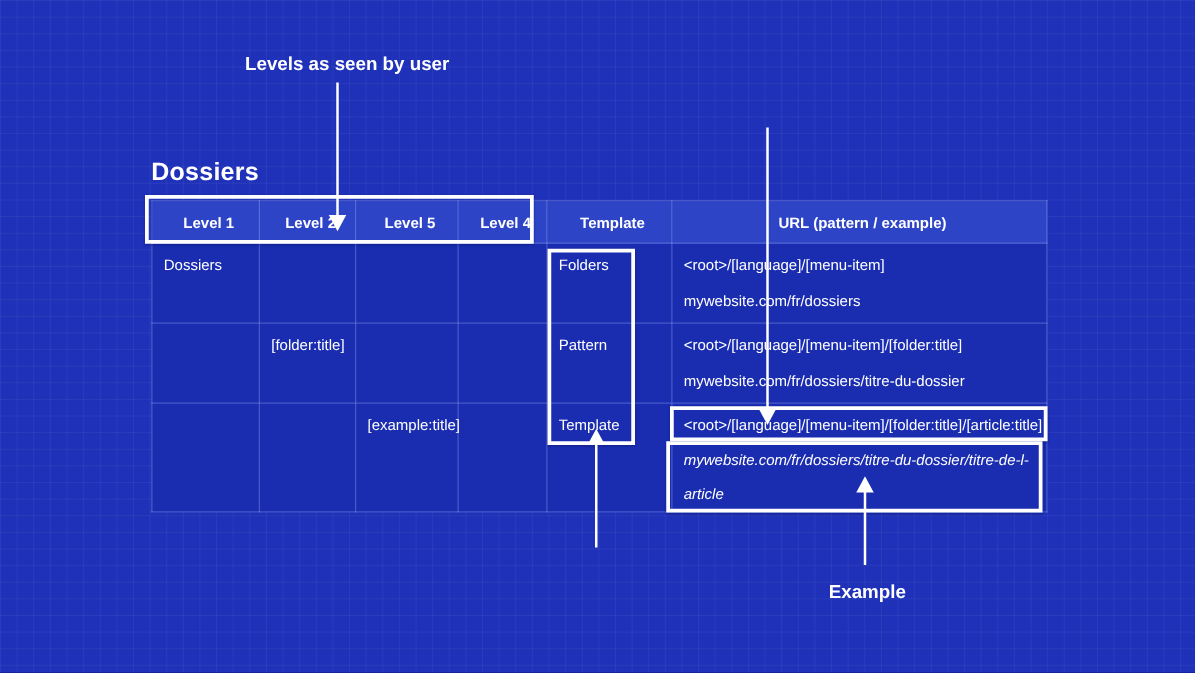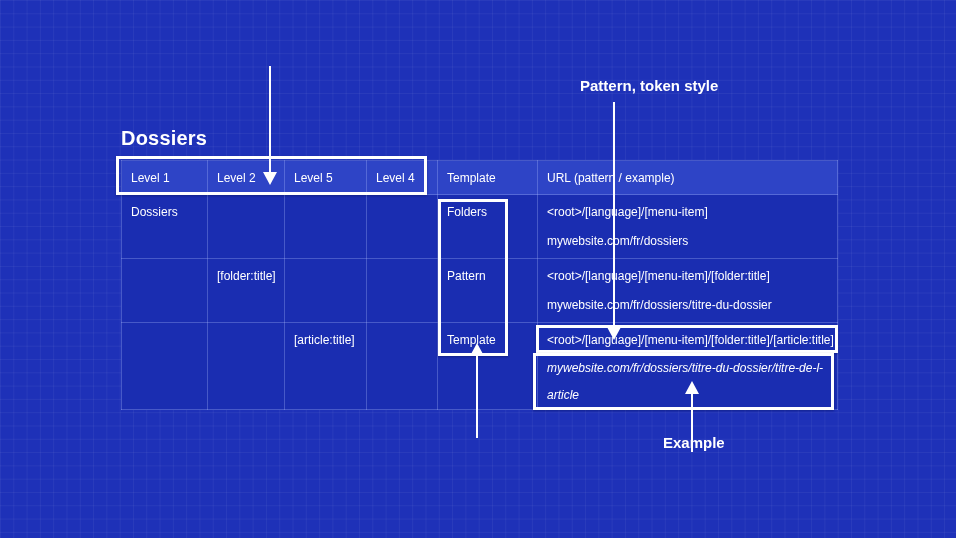--- a/index.html
+++ b/index.html
@@ -18,22 +18,22 @@
     position:absolute;left:121px;top:160px;width:716px;
     border-collapse:collapse;table-layout:fixed;
     background:#1a2db1;font-size:12px;color:#fff;
   }
   table.doc th, table.doc td{
     border:1px solid rgba(175,193,255,0.30);
     padding:0 4px 0 9px;text-align:left;vertical-align:top;
     overflow:visible;
   }
   table.doc thead th{
-    height:33px;vertical-align:middle;font-weight:normal;
-    background:#2e44c6;padding-top:0;
+    height:33px;vertical-align:middle;font-weight:bold;
+    background:#2e44c6;padding-top:0;text-align:center;
   }
   table.doc tbody td{padding-top:10px;line-height:14px;}
   tr.row-a td, tr.row-b td{height:53px;}
   tr.row-c td{height:73px;}
   .url-pattern{white-space:nowrap;margin-bottom:15px;}
   .url-example{white-space:nowrap;}
   .url-example.wrapped{white-space:normal;width:288px;line-height:27px;margin-top:-7px;font-style:italic;}
   
   .callout{position:absolute;border:3px solid #ffffff;box-sizing:border-box;
            box-shadow:0 1px 2px rgba(0,10,60,0.35);pointer-events:none;z-index:4;}
@@ -53,21 +53,21 @@
   #arrow-pattern-head{left:607px;top:327px;}
   #arrow-crossref-line{left:476px;top:355px;height:83px;}
   #arrow-crossref-head{left:470px;top:343px;}
   #arrow-example-line{left:691px;top:393px;height:59px;}
   #arrow-example-head{left:685px;top:381px;}
   
   .annotation{position:absolute;font-size:15px;font-weight:bold;line-height:19px;z-index:6;}
   #label-levels{left:196px;top:42px;}
   #label-pattern{left:580px;top:76px;}
   #label-crossref{left:418px;top:447px;width:126px;}
-  #label-example{left:663px;top:433px;}
+  #label-example{left:663px;top:464px;}
 </style>
 </head>
 <body>
 
 <div class="canvas">
 
   <div class="page-title">Dossiers</div>
 
   <table class="doc">
     <colgroup>
@@ -107,21 +107,21 @@
         <td></td>
         <td>Pattern</td>
         <td>
           <div class="url-pattern">&lt;root&gt;/[language]/[menu-item]/[folder:title]</div>
           <div class="url-example">mywebsite.com/fr/dossiers/titre-du-dossier</div>
         </td>
       </tr>
       <tr class="row-c">
         <td></td>
         <td></td>
-        <td>[article:title]</td>
+        <td>[example:title]</td>
         <td></td>
         <td>Template</td>
         <td>
           <div class="url-pattern">&lt;root&gt;/[language]/[menu-item]/[folder:title]/[article:title]</div>
           <div class="url-example wrapped">mywebsite.com/fr/dossiers/titre-du-dossier/titre-de-l-article</div>
         </td>
       </tr>
     </tbody>
   </table>
 
@@ -135,16 +135,16 @@
 
   <div class="aline" id="arrow-pattern-line"></div>
   <div class="ahead down" id="arrow-pattern-head"></div>
 
   <div class="aline" id="arrow-crossref-line"></div>
   <div class="ahead up" id="arrow-crossref-head"></div>
 
   <div class="aline" id="arrow-example-line"></div>
   <div class="ahead up" id="arrow-example-head"></div>
 
-  <div class="annotation" id="label-pattern">Pattern, token style</div>
+  <div class="annotation" id="label-levels">Levels as seen by user</div>
   <div class="annotation" id="label-example">Example</div>
 
 </div>
 
 </body></html>

